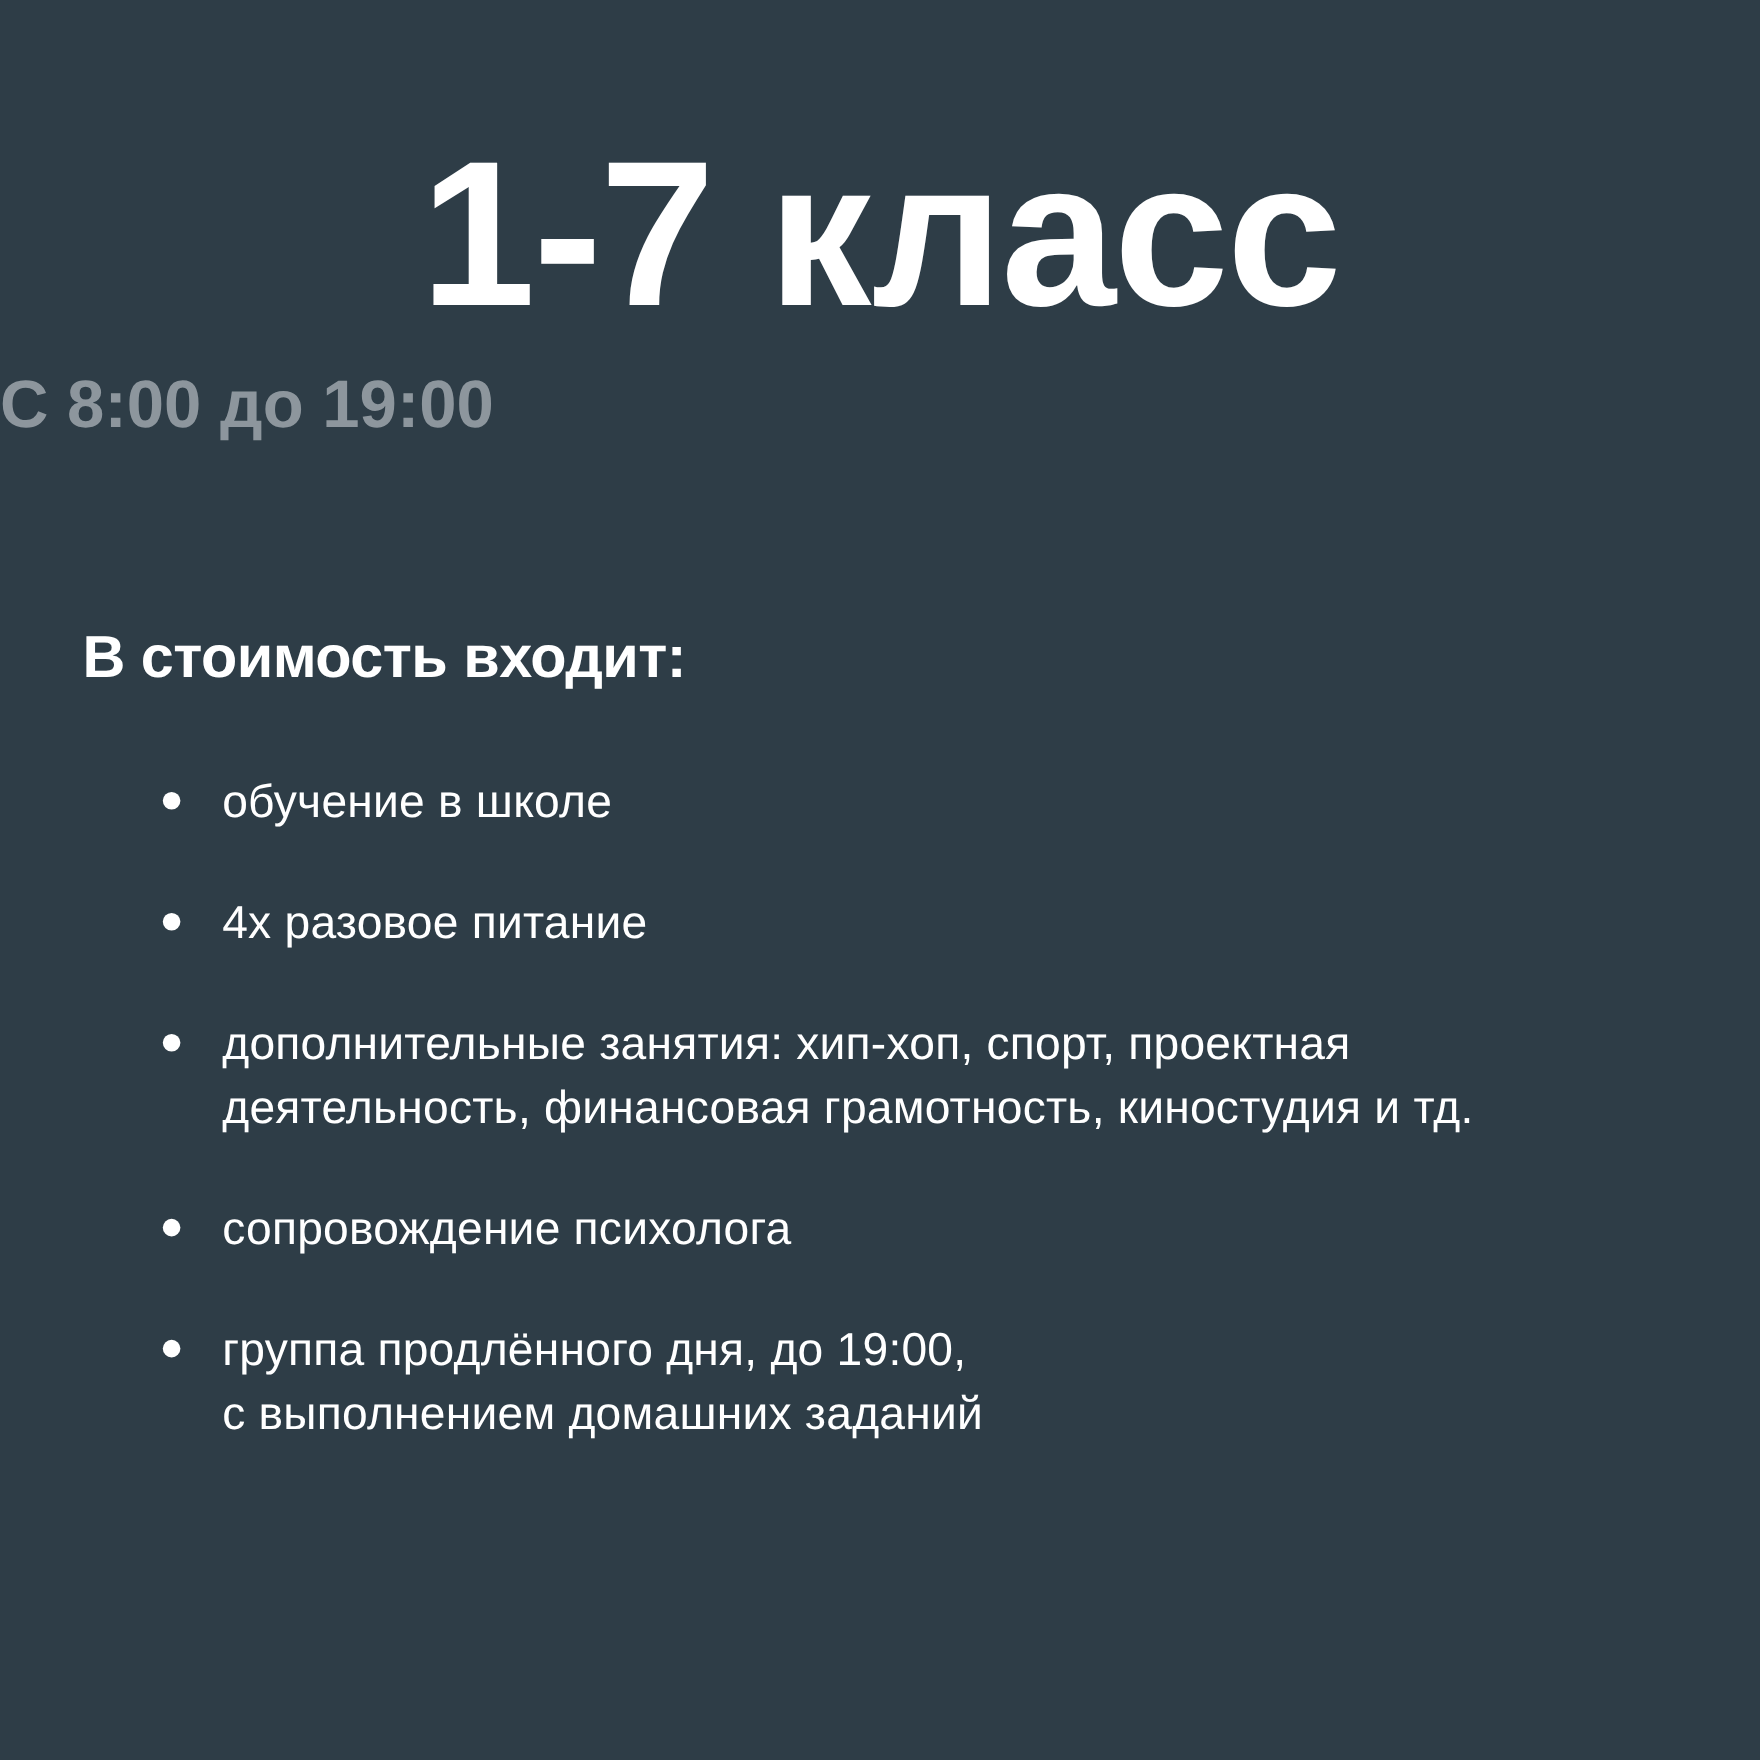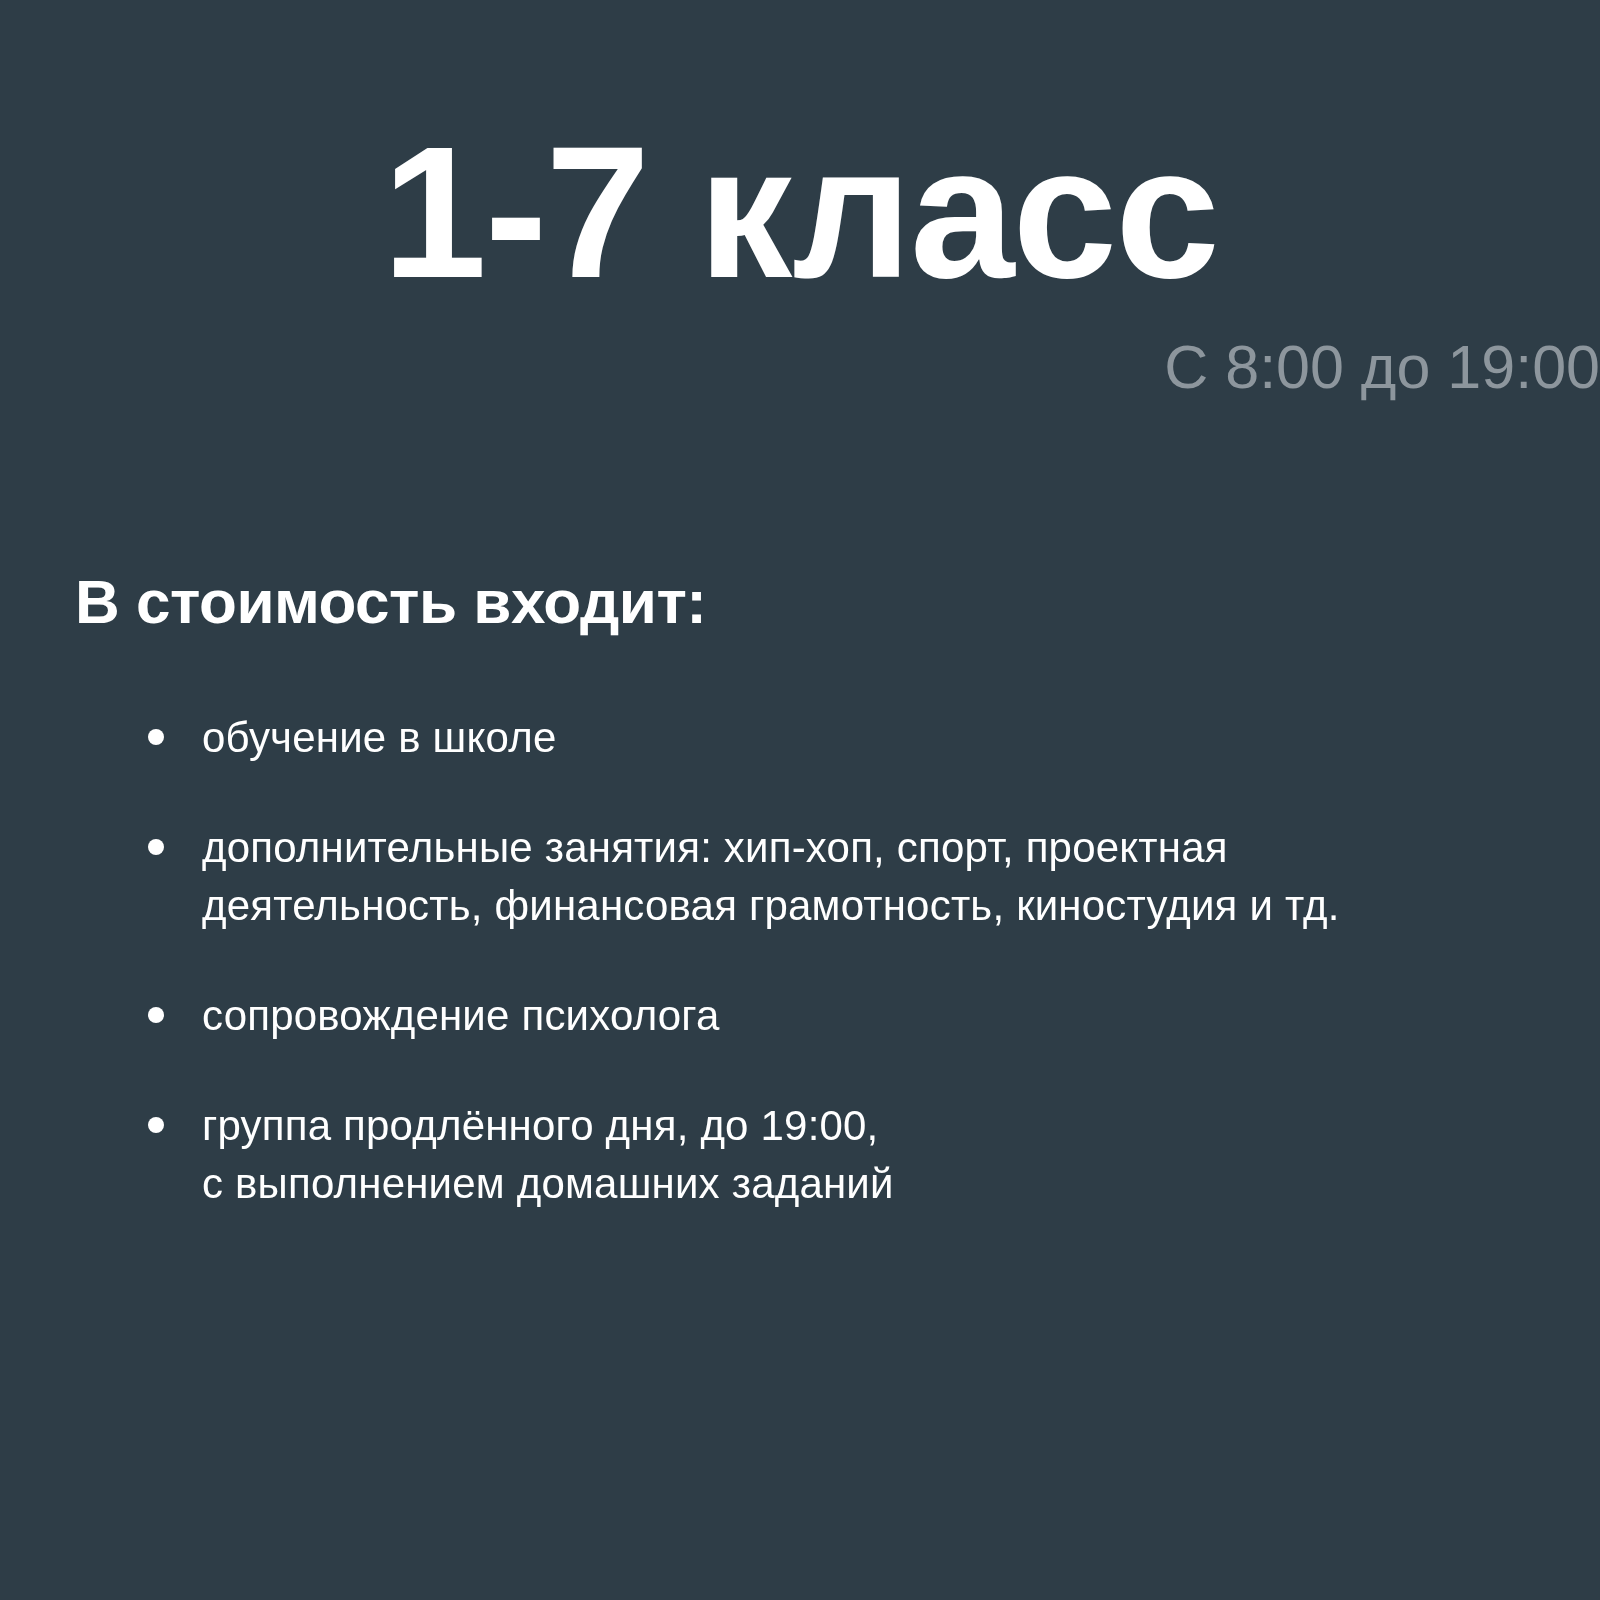--- a/index.html
+++ b/index.html
@@ -24,32 +24,32 @@
     text-align: center;
     color: #ffffff;
     font-weight: bold;
     font-size: 188px;
     line-height: 1.0;
     letter-spacing: -2px;
     padding-top: 118px;
     margin: 0;
   }
   .subheadline {
-    text-align: right;
+    text-align: left;
     color: #8d969d;
     font-size: 61px;
-    font-weight: normal;
+    font-weight: bold;
     letter-spacing: 0px;
     margin: 28px 0 0 0;
     line-height: 1.1;
   }
   .includes-title {
     color: #ffffff;
     font-weight: bold;
-    font-size: 62px;
+    font-size: 54px;
     margin: 0;
     padding: 165px 0 0 75px;
     letter-spacing: -0.5px;
   }
   ul.benefits {
     list-style: none;
     margin: 0;
     padding: 72px 0 0 140px;
   }
   ul.benefits li {
@@ -88,20 +88,24 @@
 
   <h2 class="includes-title">В стоимость входит:</h2>
 
   <ul class="benefits">
     <li>
       <span class="bullet"></span>
       <span class="text">обучение в школе</span>
     </li>
     <li>
       <span class="bullet"></span>
+      <span class="text">4х разовое питание</span>
+    </li>
+    <li>
+      <span class="bullet"></span>
       <span class="text">дополнительные занятия: хип-хоп, спорт, проектная деятельность, финансовая грамотность, киностудия и тд.</span>
     </li>
     <li>
       <span class="bullet"></span>
       <span class="text">сопровождение психолога</span>
     </li>
     <li>
       <span class="bullet"></span>
       <span class="text">группа продлённого дня, до 19:00,
 с выполнением домашних заданий</span>

